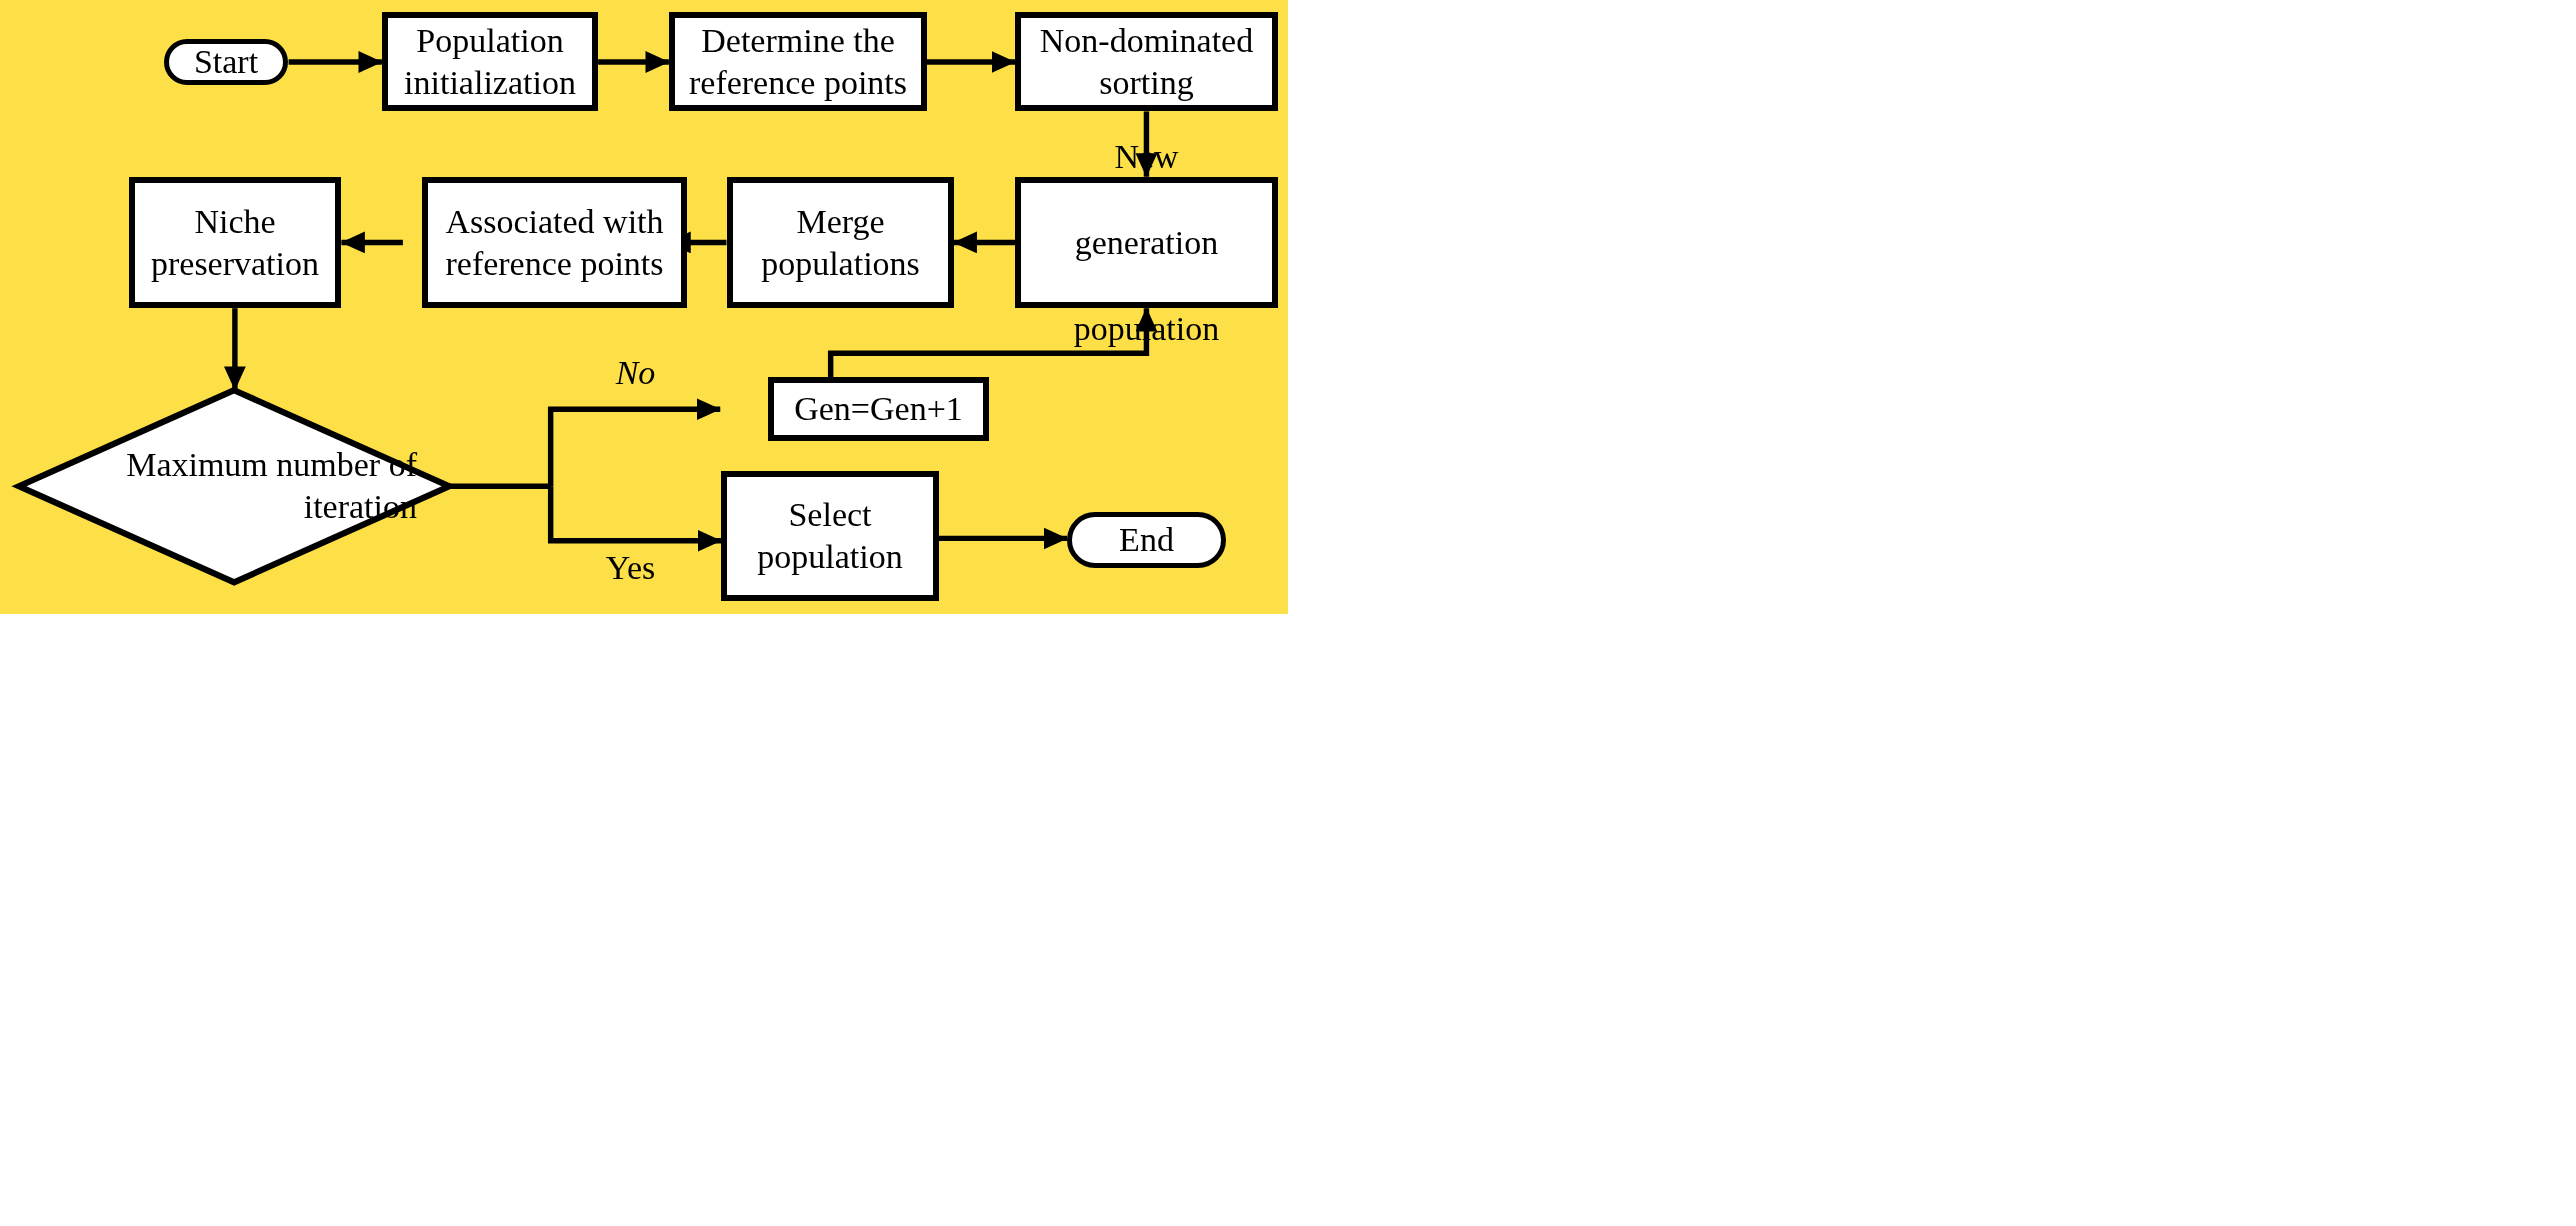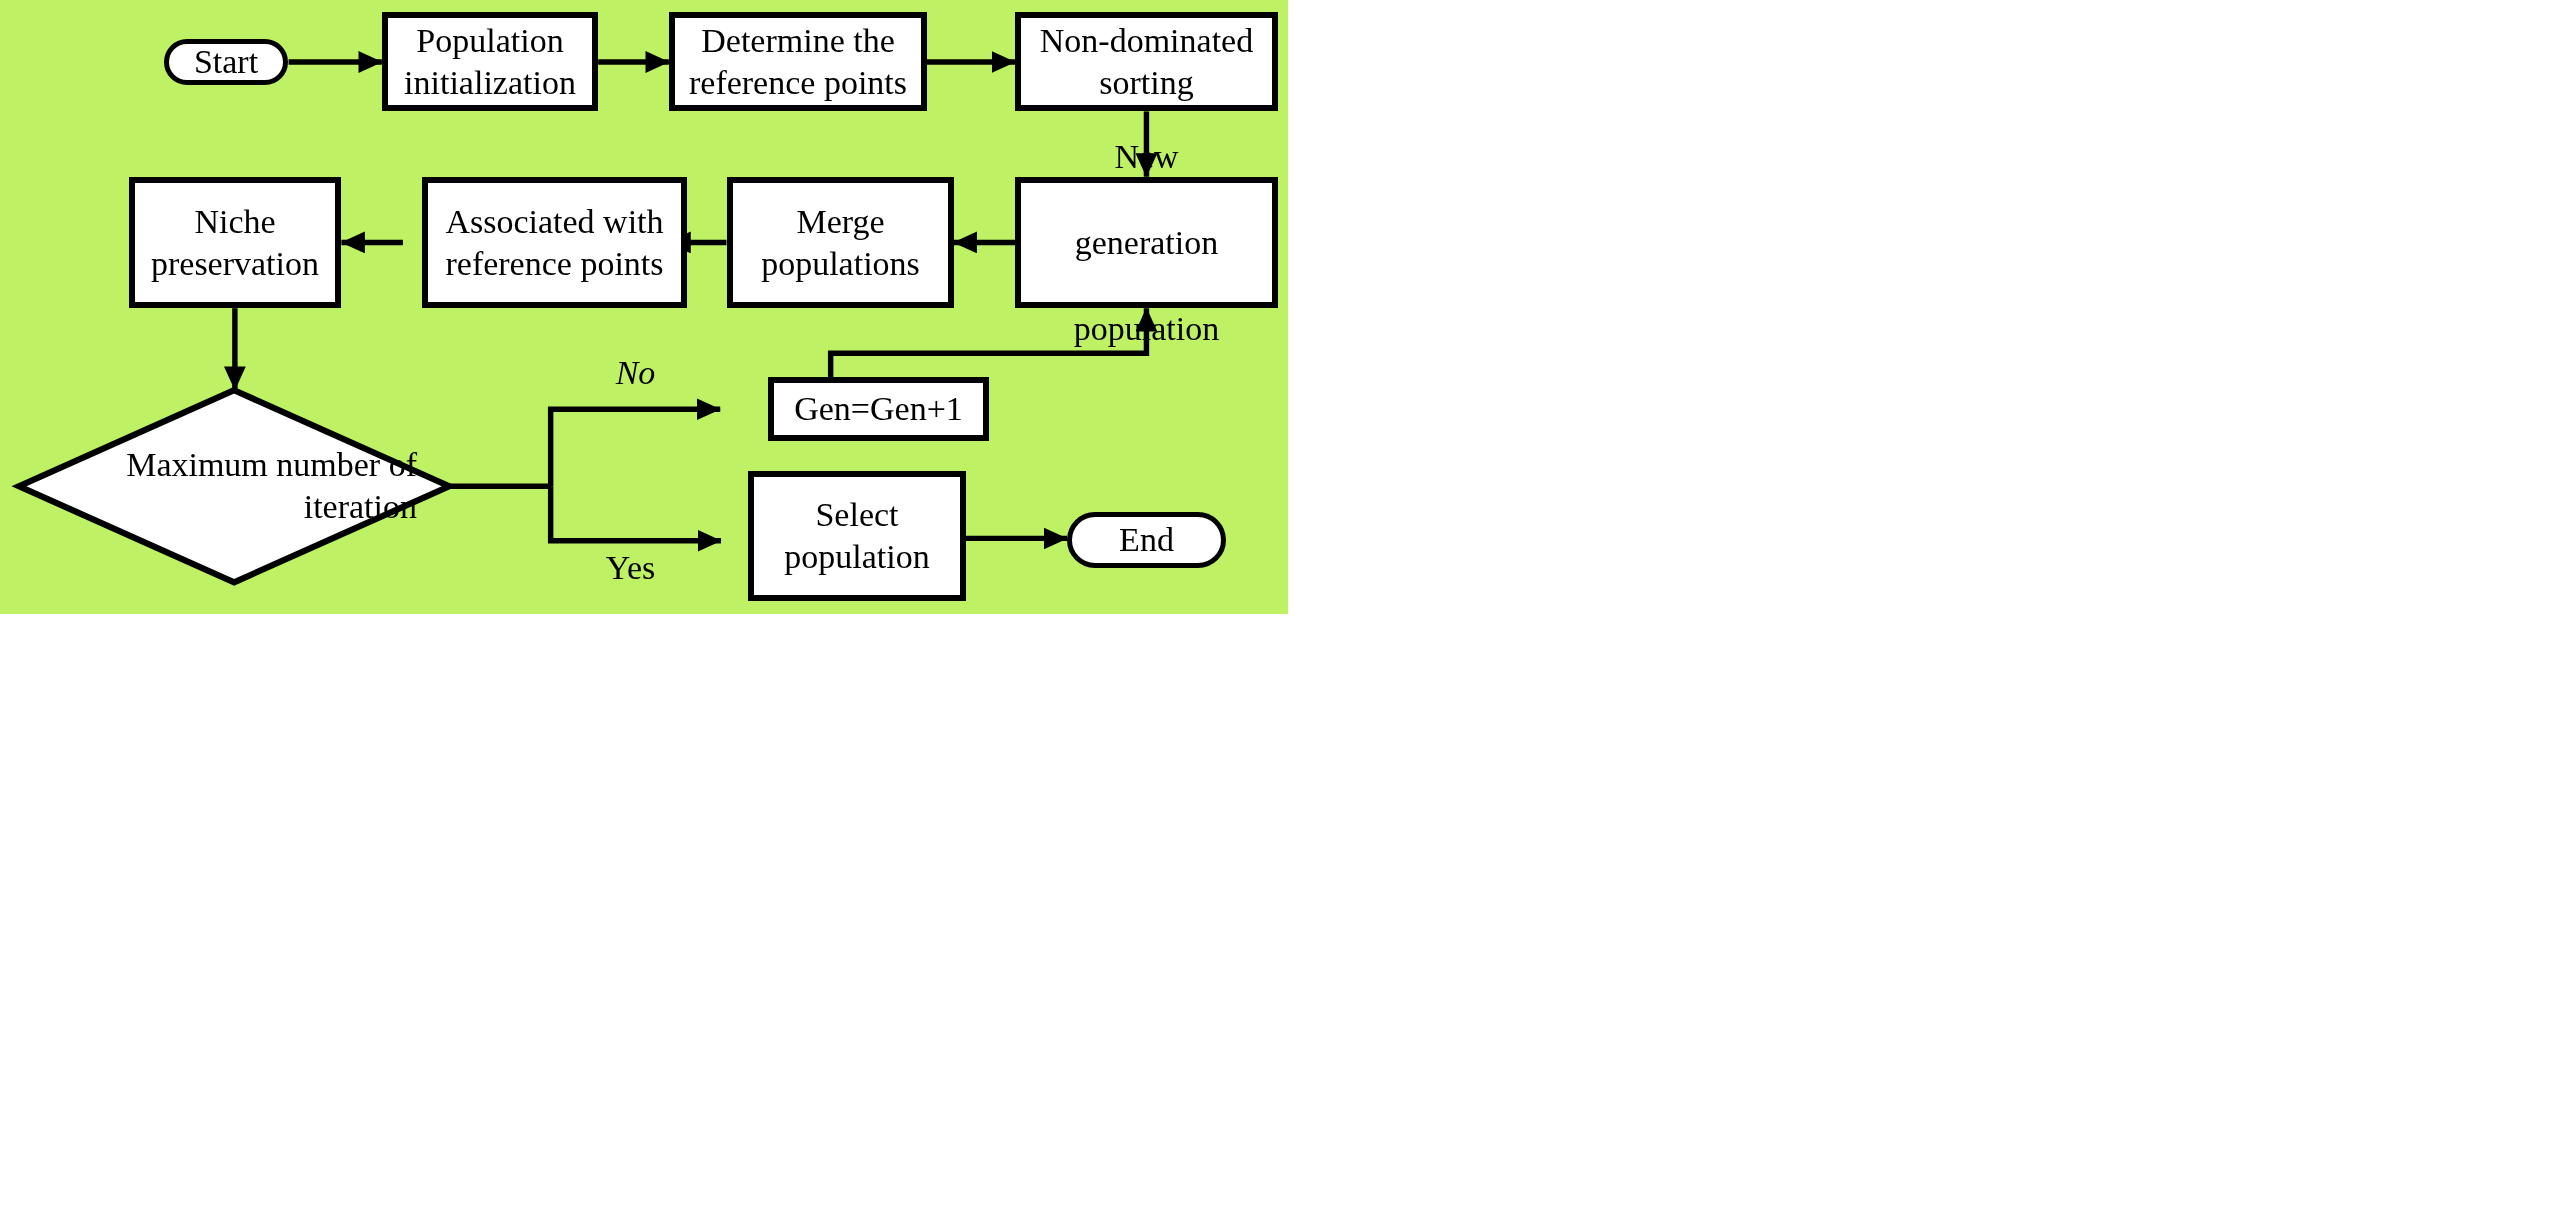--- a/index.html
+++ b/index.html
@@ -4,21 +4,21 @@
 <style>
   html, body {
     margin: 0;
     padding: 0;
     background: #ffffff;
   }
   #canvas {
     position: relative;
     width: 1288px;
     height: 614px;
-    background: #bef264;
+    background: #fde047;
     font-family: "Liberation Serif", "DejaVu Serif", serif;
     color: #000000;
     overflow: hidden;
   }
   #edges {
     position: absolute;
     left: 0;
     top: 0;
     width: 1288px;
     height: 614px;
@@ -147,21 +147,21 @@
 
   <div class="diamond-label">
     <span class="ln">Maximum number of</span>
     <span class="ln">iteration</span>
   </div>
 
   <div class="node" style="left:720px; top:377px; width:221px; height:64px;margin-left:48px;">
     <span class="ln">Gen=Gen+1</span>
   </div>
 
-  <div class="node" style="left:748px; top:471px; width:218px; height:130px;">
+  <div class="node" style="left:721px; top:471px; width:218px; height:130px;">
     <span class="ln">Select</span>
     <span class="ln">population</span>
   </div>
 
   <div class="node terminator" style="left:1067px; top:512px; width:159px; height:56px; border-radius:28px;">
     <span class="ln">End</span>
   </div>
 
   <div class="float-label" style="left:577px; top:352px; width:117px;font-style:italic;">No</div>
 

